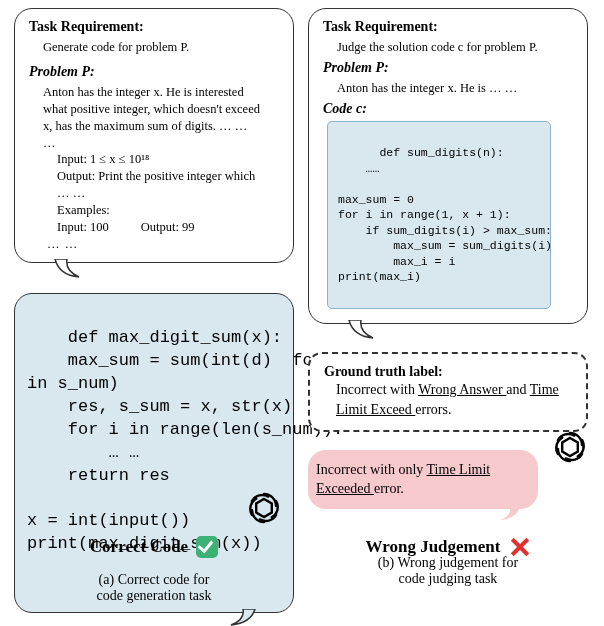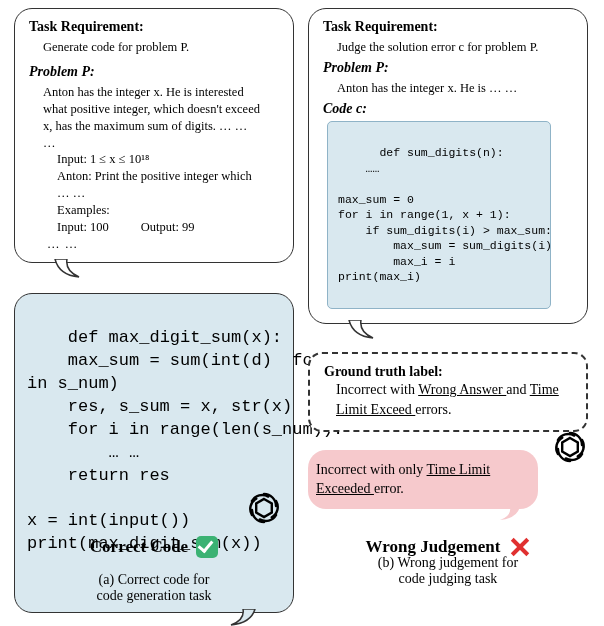--- a/index.html
+++ b/index.html
@@ -107,21 +107,21 @@
 
 <div class="col col-left">
 
   <div class="bubble" style="height:255px;">
     <div class="section bold">Task Requirement:</div>
     <div class="prob-body section">Generate code for problem P.</div>
     <div style="height:4px"></div>
     <div class="section bold" style="font-style:italic;">Problem P:</div>
     <div class="prob-body">Anton has the integer x. He is interested what positive integer, which doesn't exceed x, has the maximum sum of digits. … … …</div>
     <div class="prob-body" style="margin-left:28px;">Input: 1 ≤ x ≤ 10¹⁸</div>
-    <div class="prob-body" style="margin-left:28px;">Anton: Print the positive integer which … …</div>
+    <div class="prob-body" style="margin-left:28px;">Output: Print the positive integer which … …</div>
     <div class="prob-body" style="margin-left:28px;">Examples:</div>
     <div class="prob-body" style="margin-left:28px; display:flex; gap:32px;">
       <span>Input: 100</span>
       <span>Output: 99</span>
     </div>
     <div class="prob-body dots" style="margin-left:18px;">… …</div>
     <svg style="position:absolute; bottom:-17px; left:38px;" width="30" height="20">
       <path d="M2 0 Q 6 16 26 18 Q 12 12 14 0 Z" fill="#fff" stroke="#333" stroke-width="1.5"></path>
     </svg>
   </div>
@@ -141,21 +141,21 @@
       <path d="M28 0 Q 24 14 4 16 Q 18 11 16 0 Z" fill="#d9e8ef" stroke="#333" stroke-width="1.5"></path>
     </svg>
   </div>
 
 </div>
 
 <div class="col col-right">
 
   <div class="bubble" style="padding-bottom:14px;">
     <div class="section bold">Task Requirement:</div>
-    <div class="prob-body section" style="margin-left:14px;">Judge the solution error c for problem P.</div>
+    <div class="prob-body section" style="margin-left:14px;">Judge the solution code c for problem P.</div>
     <div class="section bold" style="font-style:italic;">Problem P:</div>
     <div class="prob-body section">Anton has the integer x. He is … …</div>
     <div class="section bold" style="font-style:italic;">Code c:</div>
     <div class="codebox" style="margin:2px 4px 0 4px;">
       <span>def sum_digits(n):
     ……
 
 max_sum = 0
 for i in range(1, x + 1):
     if sum_digits(i) &gt; max_sum:

